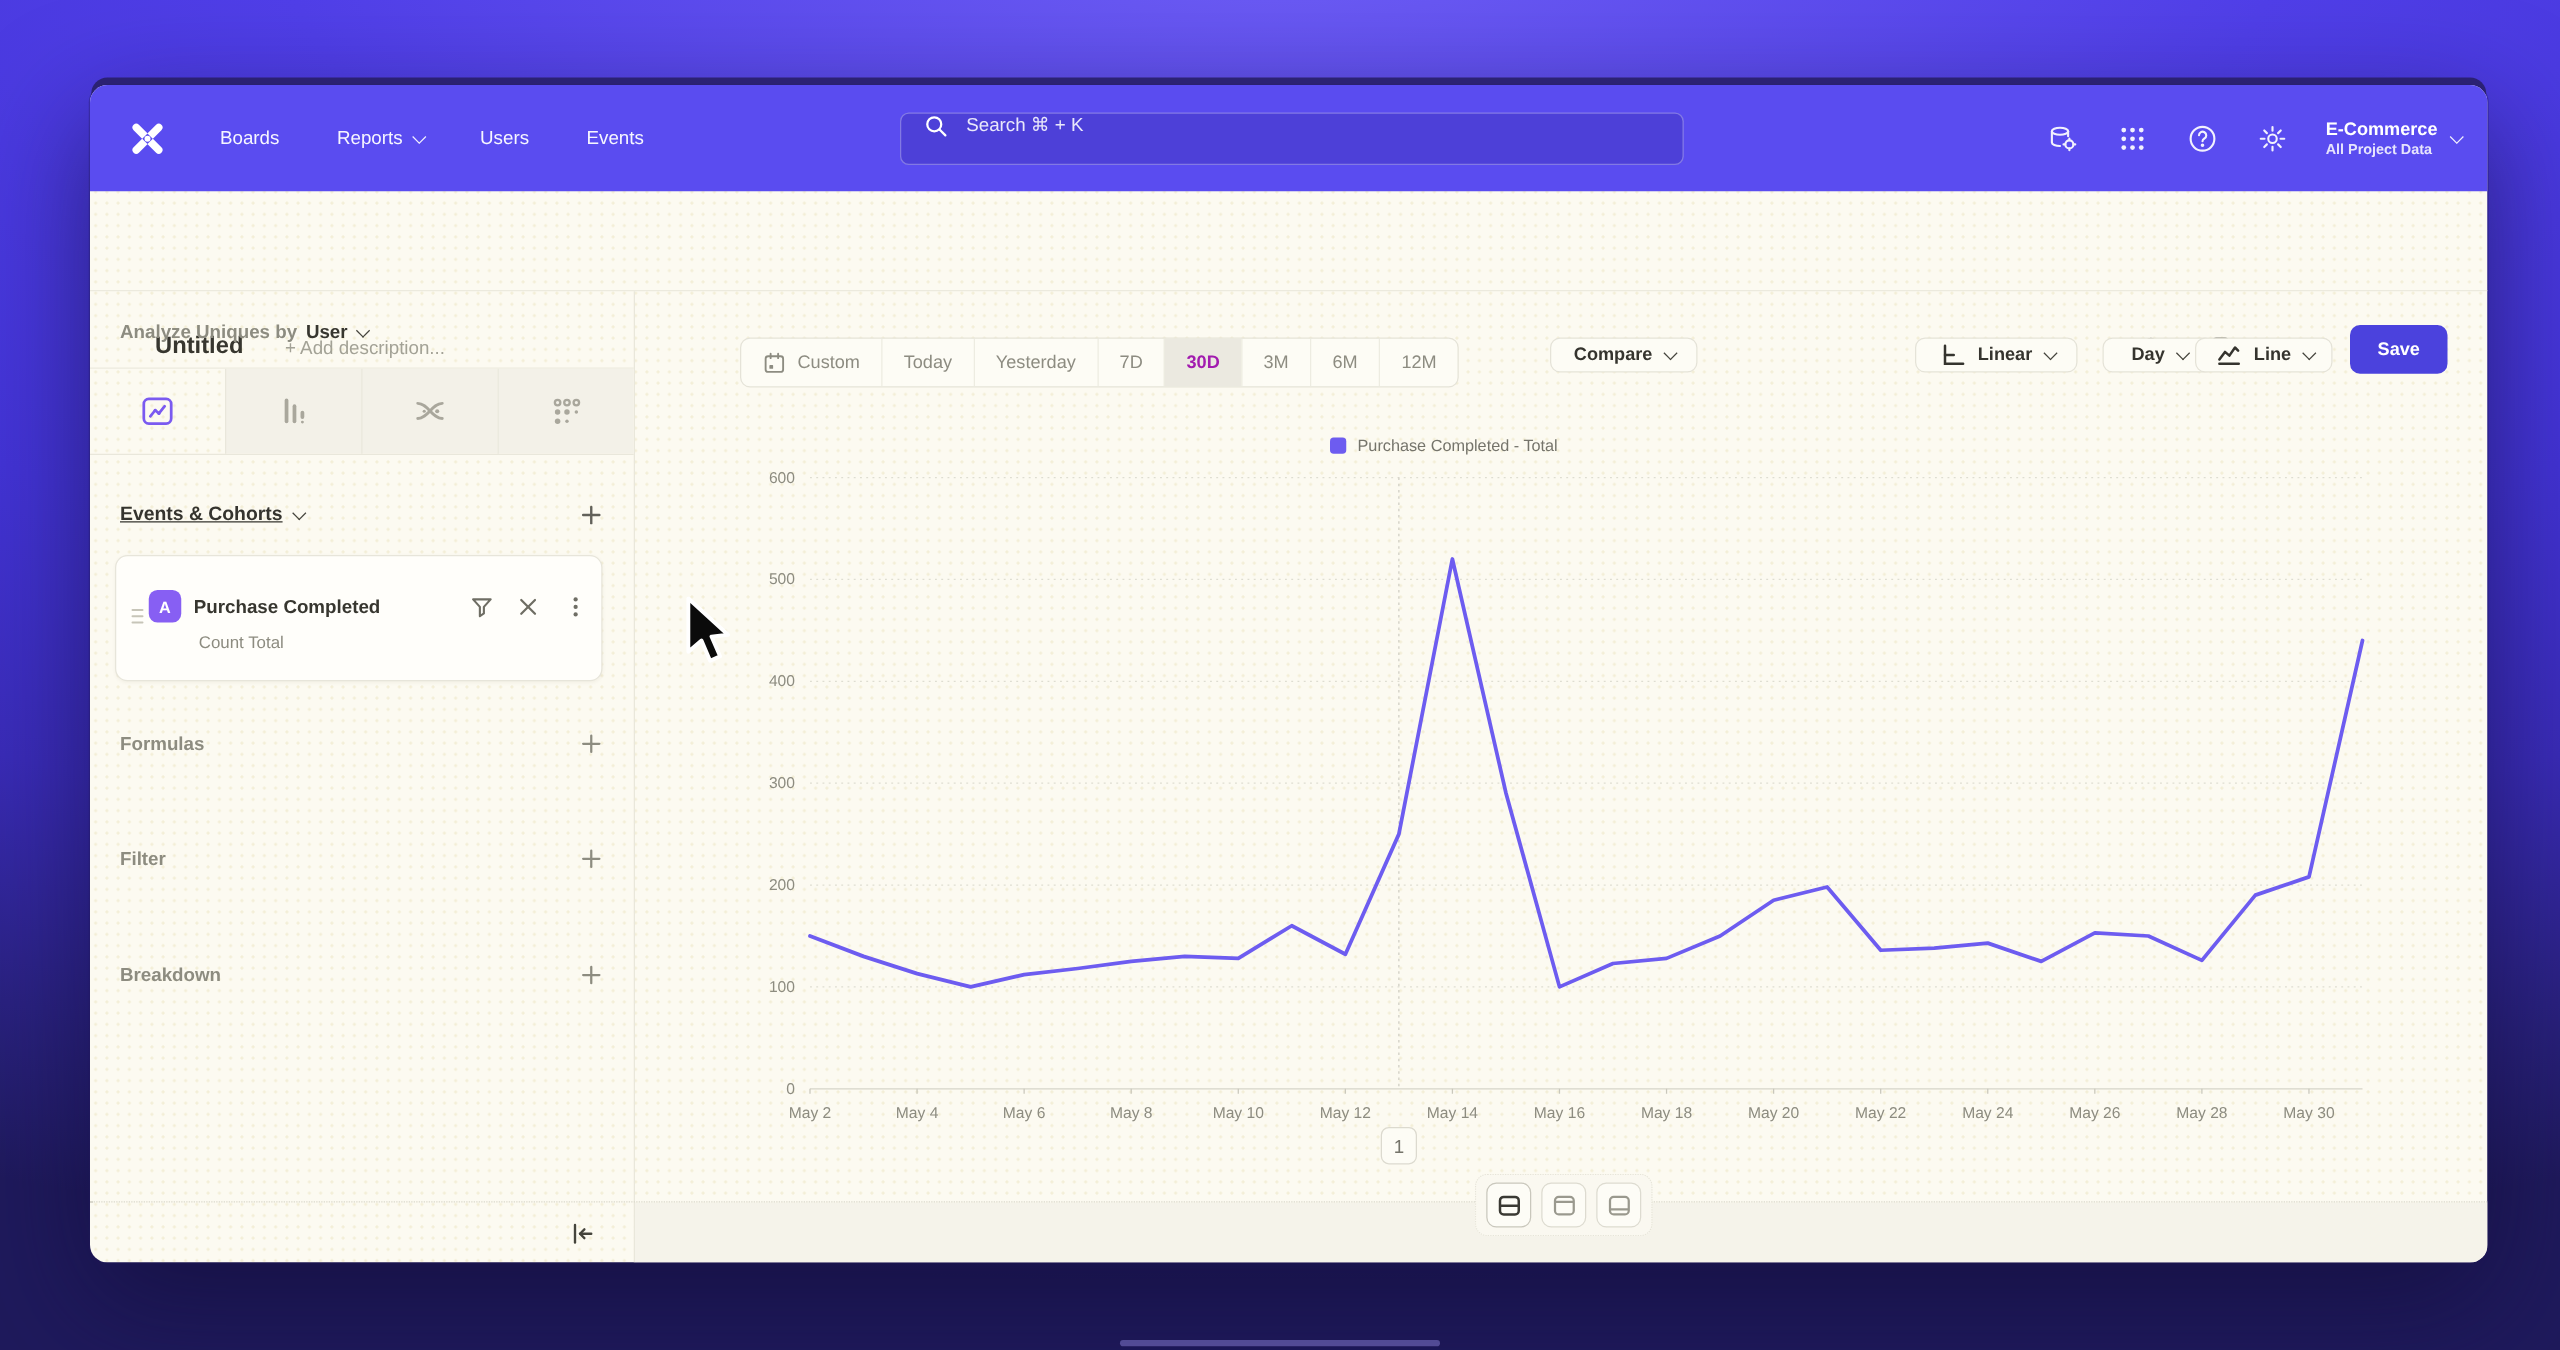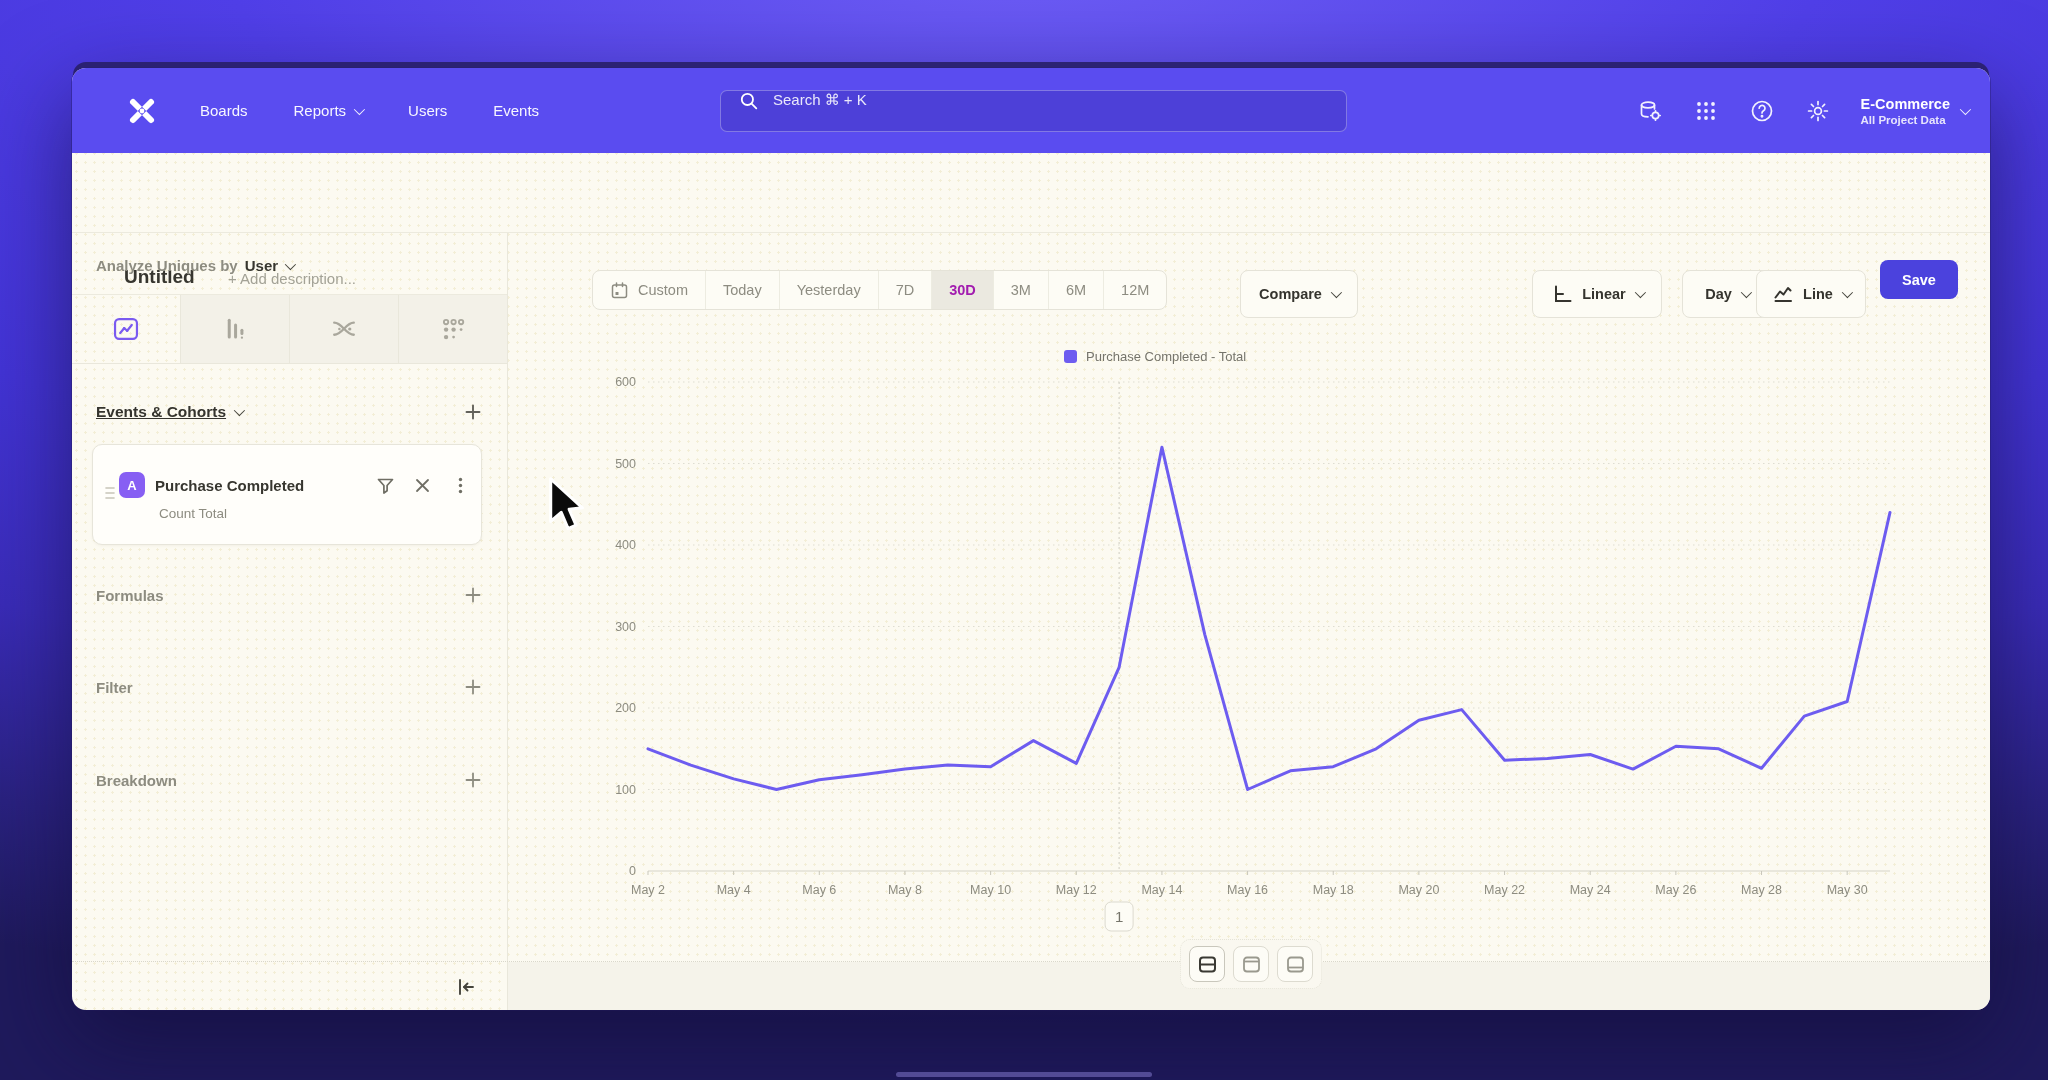--- a/index.html
+++ b/index.html
@@ -59,42 +59,42 @@
   .event-title { position:absolute; left:62px; top:32px; font-size:15px; font-weight:700; color:#37362f; }
   .card-icon { position:absolute; top:30px; width:21px; height:21px; color:#6f6e64; cursor:pointer; }
   .event-measure { position:absolute; left:66px; top:61px; font-size:13.5px; color:#8d8c80; }
   .collapse-btn { position:absolute; right:30px; bottom:12px; width:22px; height:22px; color:#45443c; cursor:pointer; }
   
   .main { position:absolute; left:436px; top:165px; right:0; bottom:0; }
   .range-group { position:absolute; left:84px; top:37px; height:40px; display:flex; align-items:stretch; border:1px solid #e5e3d8; border-radius:8px; background:#fdfcf5; overflow:hidden; }
   .range-item { display:flex; align-items:center; gap:9px; padding:0 17px; font-size:14.5px; color:#8d8c81; border-left:1px solid #edece1; cursor:pointer; }
   .range-item:first-child { border-left:none; }
   .range-item.active { background:#ebe9e0; color:#a21caf; font-weight:700; }
-  .ctl-btn { position:absolute; top:37px; height:48px; display:flex; align-items:center; justify-content:center; gap:9px;
+  .ctl-btn { position:absolute; top:37px; height:28px; display:flex; align-items:center; justify-content:center; gap:9px;
     border:1px solid #e5e3d8; border-radius:8px; background:#fdfcf5; font-size:14.5px; font-weight:700; color:#35342e; cursor:pointer; }
   .legend { position:absolute; left:556px; top:116px; display:flex; align-items:center; gap:9px; cursor:pointer; }
   .legend-swatch { width:13px; height:13px; border-radius:3px; background:#6d5cf0; }
   .legend-label { font-size:13px; color:#75746b; }
   #chart-svg { position:absolute; left:90px; top:138px; pointer-events:none; }
   .axis-label { fill:#8d8c80; font-size:12.5px; font-family:"Liberation Sans",sans-serif; }
   .badge-label { fill:#75746a; font-size:15px; font-family:"Liberation Sans",sans-serif; }
   .divider-dotted { position:absolute; left:0; top:893px; width:100%; border-top:1px dotted #d9d7cb; z-index:4; }
   .bottom-strip { position:absolute; left:436px; top:894px; right:0; bottom:0; background:#f5f3ea; }
   .layout-group { position:absolute; left:672px; top:706px; display:flex; gap:8px; padding:6px 8px; background:#faf8f0; border:1px dotted #e6e4d8; border-radius:10px; z-index:5; }
   .layout-btn { width:36px; height:36px; border:1px solid #dddbd0; border-radius:8px; background:#fdfcf6; display:flex; align-items:center; justify-content:center; color:#9a998e; cursor:pointer; }
   .layout-btn.active { color:#3a3933; border-color:#c9c7bc; }
   .cursor { position:absolute; left:545px; top:477px; z-index:50; pointer-events:none; }
   .home-indicator { position:absolute; left:50%; transform:translateX(-50%); bottom:3px; width:256px; height:5px; border-radius:3px; background:rgba(165,155,245,.40); }
 </style>
 </head>
 <body>
 
 <div class="window">
 
-  <div class="navbar" style="background: rgb(90, 76, 240); padding-left: 24px;">
+  <div class="navbar" style="background: rgb(90, 76, 240);">
     <svg class="logo" width="36" height="36" viewBox="0 0 36 36">
       <g stroke="#fff" stroke-width="6" stroke-linecap="round">
         <line x1="9" y1="9" x2="27" y2="27"></line>
           <line x1="27" y1="9" x2="9" y2="27"></line>
       </g>
       <rect x="15" y="15" width="6" height="6" fill="#5a4cf0" transform="rotate(45 18 18)"></rect>
       <circle cx="18" cy="18" r="2.4" fill="#fff"></circle>
     </svg>
     <div class="nav-links">
       <span class="nav-link">

